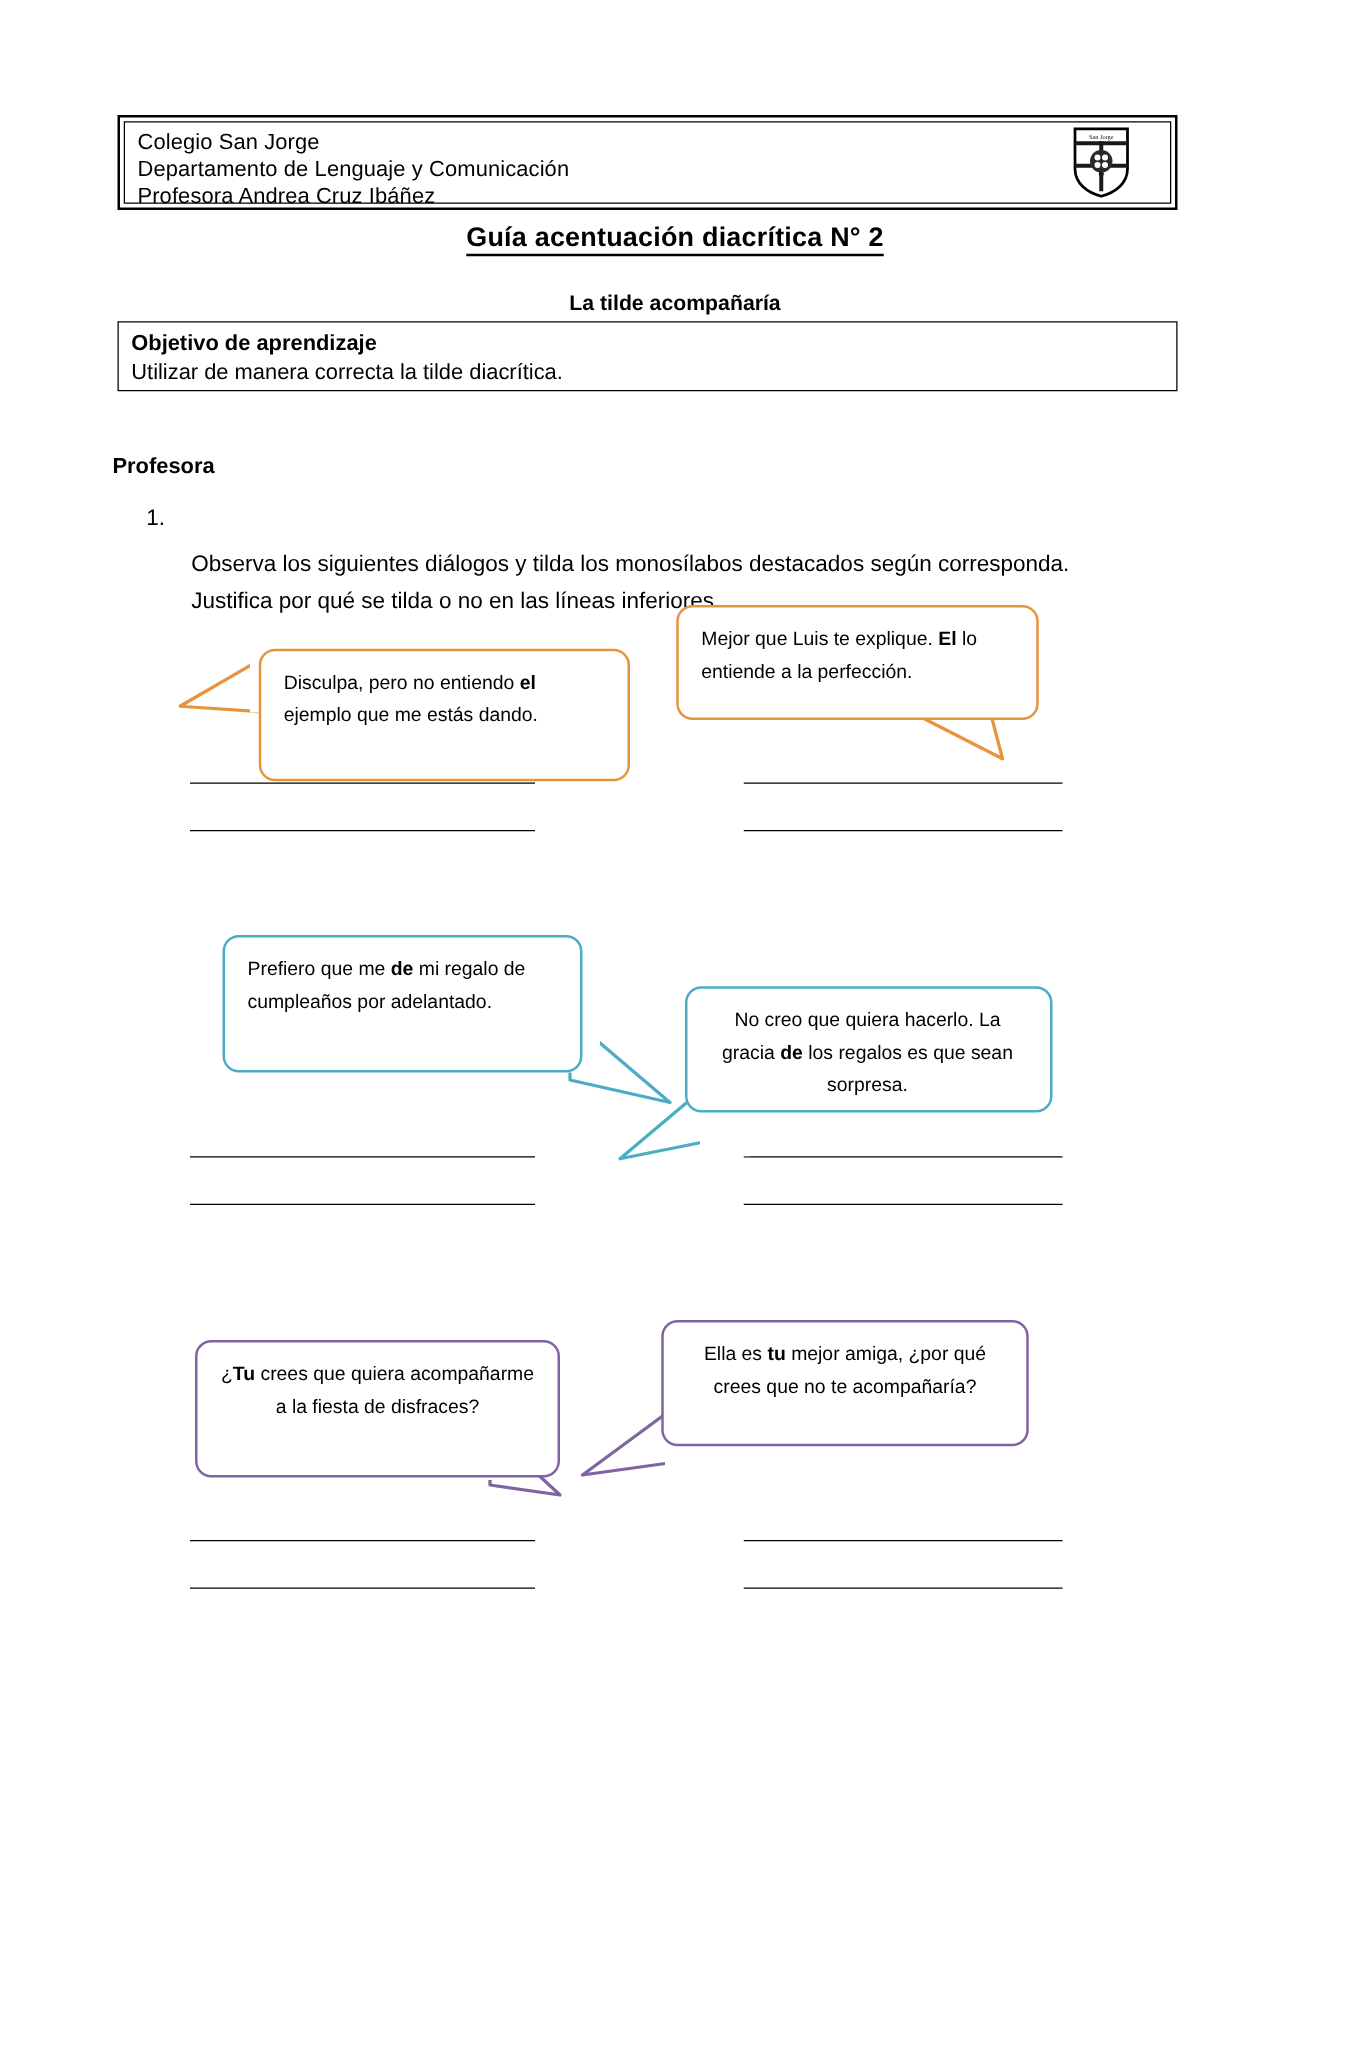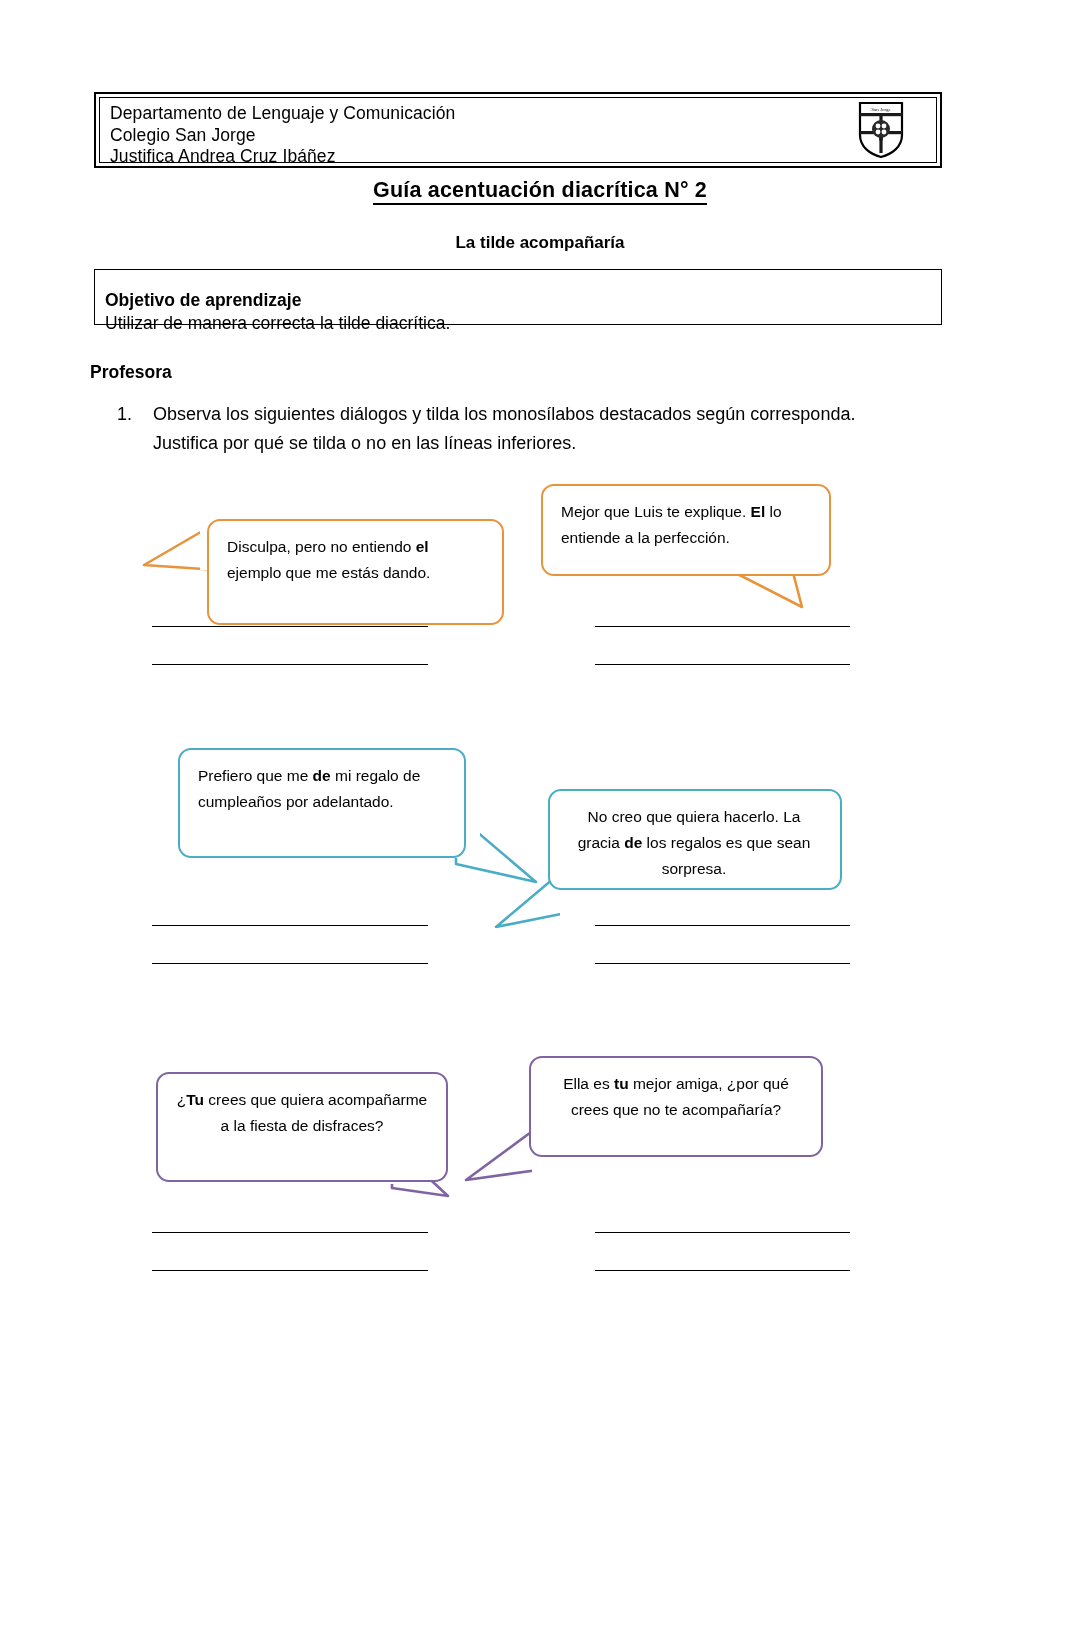--- a/index.html
+++ b/index.html
@@ -82,26 +82,26 @@
     width: 1080px;
     text-align: center;
     font-size: 17px;
     font-weight: bold;
   }
 
   
   .objective-box {
     position: absolute;
     left: 94px;
-    top: 269px;
+    top: 257px;
     width: 848px;
     height: 56px;
     border: 1px solid #000;
     box-sizing: border-box;
-    padding: 19px 0 0 10px;
+    padding: 5px 0 0 10px;
   }
   .objective-title {
     font-size: 17.5px;
     font-weight: bold;
     line-height: 23px;
   }
   .objective-text {
     font-size: 17.5px;
     line-height: 23px;
   }
@@ -120,21 +120,21 @@
     top: 400px;
     width: 740px;
     font-size: 18px;
     line-height: 29px;
     display: flex;
   }
   .exercise-num {
     width: 36px;
     flex: 0 0 36px;
   }
-  .exercise-text { flex: 1 1 auto; }
+  .exercise-text { flex: 1 1 auto; margin-top: 37px; }
 
   
   .bubble {
     position: absolute;
     box-sizing: border-box;
     border-radius: 13px;
     background: #ffffff;
     font-size: 15.5px;
     line-height: 26px;
     padding: 13px 18px;
@@ -157,23 +157,23 @@
   }
 </style>
 </head>
 <body>
 
 <div class="page">
 
   <div class="header-box">
     <div class="header-inner">
       <div class="header-lines">
+        <div>Colegio San Jorge</div>
         <div>Departamento de Lenguaje y Comunicación</div>
-        <div>Colegio San Jorge</div>
-        <div>Justifica  Andrea Cruz Ibáñez</div>
+        <div>Profesora  Andrea Cruz Ibáñez</div>
       </div>
       <svg class="crest" viewBox="0 0 46 58">
         <path d="M2 2 H44 V34 C44 46 34 53 23 56 C12 53 2 46 2 34 Z" fill="#ffffff" stroke="#000000" stroke-width="2.2"></path>
         <rect x="2" y="12" width="42" height="3.2" fill="#1a1a1a"></rect>
         <rect x="21.4" y="12" width="3.2" height="40" fill="#1a1a1a"></rect>
         <rect x="2" y="30" width="42" height="3.2" fill="#1a1a1a"></rect>
         <text x="23" y="10" font-size="5" text-anchor="middle" font-family="'Liberation Serif', serif" fill="#111">San Jorge</text>
         <circle cx="23" cy="28" r="9" fill="#2a2a2a"></circle>
         <circle cx="20" cy="25" r="2.4" fill="#ffffff"></circle>
         <circle cx="26" cy="25" r="2.4" fill="#ffffff"></circle>

